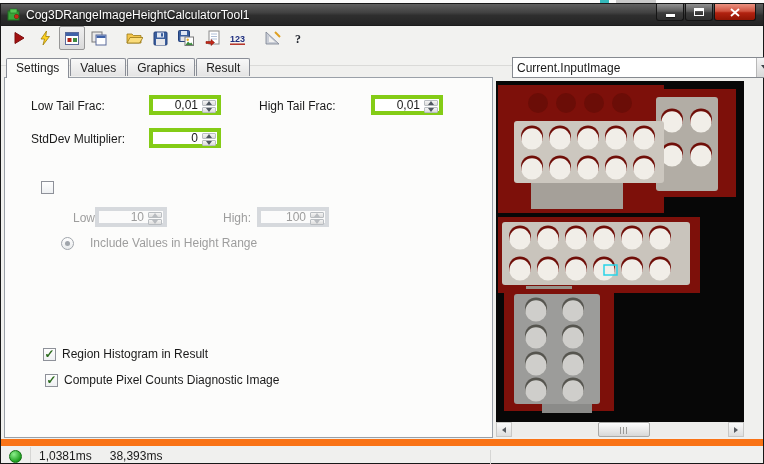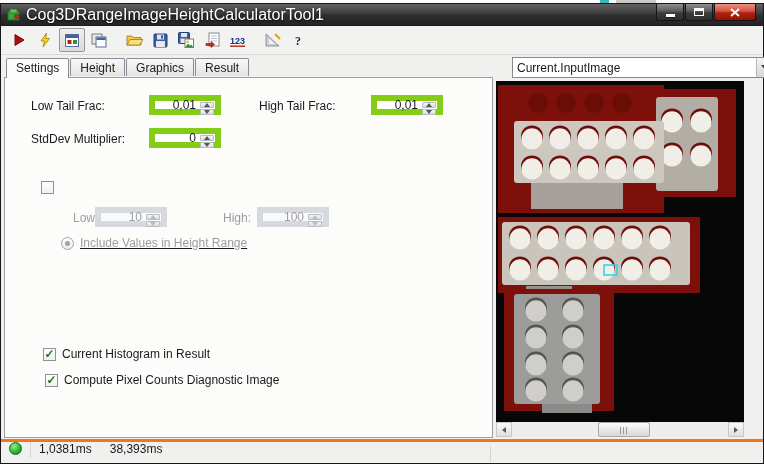--- a/index.html
+++ b/index.html
@@ -7,80 +7,80 @@
   .screen{position:relative;width:764px;height:464px;overflow:hidden;background:#fbfbfb;font-size:12px;color:#1a1a1a;}
   .desktop-strip{position:absolute;top:0;left:0;width:100%;height:3px;background:#fbfbfb;}
   .desktop-mark{position:absolute;left:600px;top:0;width:9px;height:3px;background:#35b8ba;}
   .desktop-mark2{position:absolute;left:616px;top:0;width:40px;height:3px;background:#c9c9c9;}
 
   .window{position:absolute;left:0;top:3px;width:764px;height:461px;background:#f0f0ee;border:1px solid #181818;}
 
   
   .titlebar{position:relative;height:22px;background:linear-gradient(180deg,#606060,#424242 40%,#2e2e2e 55%,#242424);display:flex;align-items:center;padding:0 5px;border-bottom:1px solid #1c1c1c;}
   .app-icon{width:15px;height:15px;display:flex;align-items:center;justify-content:center;}
-  .title-text{color:#fff;margin-left:5px;font-size:16px;white-space:nowrap;text-shadow:0 1px 2px rgba(0,0,0,.9);}
+  .title-text{color:#fff;margin-left:5px;font-size:12px;white-space:nowrap;text-shadow:0 1px 2px rgba(0,0,0,.9);}
   .winbtns{margin-left:auto;display:flex;gap:1px;align-self:flex-start;margin-right:2px;}
   .winbtn{width:28px;height:17px;border:1px solid #141414;border-top:none;border-radius:0 0 3px 3px;background:linear-gradient(180deg,#909090,#5a5a5a 45%,#3c3c3c 55%,#2e2e2e);display:flex;align-items:center;justify-content:center;}
   .winbtn.close{width:42px;background:linear-gradient(180deg,#ea9281,#d05340 45%,#b12210 55%,#901403);}
   .glyph-min{width:9px;height:3px;background:#fff;margin-top:7px;box-shadow:0 1px 1px rgba(0,0,0,.5);}
   .glyph-max{width:10px;height:8px;border:1px solid #fff;border-top:3px solid #fff;}
 
   
-  .toolbar{height:29px;background:#f2f2f0;border-bottom:1px solid #dadad8;display:flex;align-items:center;padding:11px 5px;}
+  .toolbar{height:40px;background:#f2f2f0;border-bottom:1px solid #dadad8;display:flex;padding:0 5px;}
   .tbtn{width:24px;height:24px;display:flex;align-items:center;justify-content:center;margin:0 1px;}
   .tbtn.gap{margin-left:10px;}
   .tbtn.pressed{border:1px solid #979797;background:linear-gradient(#f0f0f0,#dadada);border-radius:2px;width:26px;}
 
   
   .left-panel{position:absolute;left:3px;top:53px;width:489px;bottom:25px;}
   .tabs{display:flex;align-items:center;height:20px;padding-left:2px;position:relative;z-index:2;}
   .tab{height:18px;display:flex;align-items:center;padding:0 9px;background:linear-gradient(#f8f8f8,#e4e4e4);border:1px solid #8a8e97;border-bottom:none;border-radius:2px 2px 0 0;margin-right:1px;color:#222;}
   .tab.active{height:20px;background:#fcfcfb;margin-bottom:-1px;padding-bottom:1px;}
   .tabpage{position:absolute;left:0;top:20px;right:0;bottom:0;background:#fcfcfb;border:1px solid #9aa0a8;}
 
   .lbl{position:absolute;white-space:nowrap;line-height:14px;}
   .lbl.disabled{color:#9d9d9d;}
 
-  .spin{position:absolute;display:flex;width:72px;height:20px;border:6px solid #84cc16;background:#fff;}
+  .spin{position:absolute;display:flex;width:72px;height:20px;border:4px solid #84cc16;background:#fff;}
   .spin.disabled{border-color:#d6d9dd;background:#fbfbfb;}
   .spin-val{flex:1;display:flex;align-items:center;justify-content:flex-end;padding-right:4px;}
   .spin.disabled .spin-val{color:#9d9d9d;}
   .spin-btns{width:15px;display:flex;flex-direction:column;}
   .spin-b{flex:1;display:flex;align-items:center;justify-content:center;background:linear-gradient(#f5f5f5,#dcdcdc);border:1px solid #b9bdc1;margin:1px 1px 0 0;border-radius:1px;}
   .spin-b.down{margin-bottom:1px;}
   .arr-up{width:0;height:0;border-left:3px solid transparent;border-right:3px solid transparent;border-bottom:4px solid #4f5760;}
   .arr-down{width:0;height:0;border-left:3px solid transparent;border-right:3px solid transparent;border-top:4px solid #4f5760;}
   .spin.disabled .arr-up{border-bottom-color:#b9bcc0;}
   .spin.disabled .arr-down{border-top-color:#b9bcc0;}
 
   .checkrow{position:absolute;display:flex;align-items:center;gap:6px;white-space:nowrap;}
   .cb{width:13px;height:13px;border:1px solid #8e9199;background:linear-gradient(#fefefe,#eef0f2);display:flex;align-items:center;justify-content:center;}
   .cb.checked::after{content:"\2713";color:#2d6b1e;font-weight:bold;font-size:12px;margin-top:-1px;}
-  .radiorow{position:absolute;display:flex;align-items:center;gap:6px;white-space:nowrap;text-decoration:underline;}
+  .radiorow{position:absolute;display:flex;align-items:center;gap:16px;white-space:nowrap;}
   .radio{width:13px;height:13px;border:1px solid #a0a5ab;border-radius:50%;background:linear-gradient(#fefefe,#e9ebed);display:flex;align-items:center;justify-content:center;}
   .radio .dot{width:5px;height:5px;border-radius:50%;background:#a0a5ab;display:none;}
   .radio.selected .dot{display:block;}
 
   
   .right-panel{position:absolute;left:495px;top:53px;width:264px;bottom:26px;}
   .combo{position:absolute;left:16px;top:0;width:262px;height:21px;border:1px solid #868a90;background:#fff;display:flex;align-items:center;}
   .combo-text{flex:1;padding-left:4px;white-space:nowrap;overflow:hidden;}
   .combo-btn{width:17px;height:100%;border-left:1px solid #b8b8b8;background:linear-gradient(#f4f4f4,#d8d8d8);display:flex;align-items:center;justify-content:center;}
   .combo-arrow{width:0;height:0;border-left:4px solid transparent;border-right:4px solid transparent;border-top:5px solid #3a3f45;}
   .image-area{position:absolute;left:0;top:24px;width:248px;bottom:0;background:#070707;}
   .hscroll{position:absolute;left:0;bottom:0;width:248px;height:15px;background:#ededeb;display:flex;}
   .hs-btn{width:16px;height:15px;background:linear-gradient(#fafafa,#dedede);border:1px solid #c8c8c6;display:flex;align-items:center;justify-content:center;}
   .tri-left{width:0;height:0;border-top:3px solid transparent;border-bottom:3px solid transparent;border-right:4px solid #565a60;}
   .tri-right{width:0;height:0;border-top:3px solid transparent;border-bottom:3px solid transparent;border-left:4px solid #565a60;}
   .hs-track{flex:1;position:relative;}
   .hs-thumb{position:absolute;left:40%;width:24%;top:0;height:15px;background:linear-gradient(#fdfdfd,#d8d8d8);border:1px solid #a9a9a7;border-radius:2px;}
   .hs-thumb::after{content:"";position:absolute;left:50%;top:4px;width:7px;height:7px;margin-left:-4px;background:repeating-linear-gradient(90deg,#9a9a98 0 1px,transparent 1px 3px);}
 
   
-  .statusbar{position:absolute;left:0;bottom:0;width:100%;height:24px;background:#f0f0ee;border-top:3px solid #f97316;display:flex;align-items:flex-start;}
+  .statusbar{position:absolute;left:0;bottom:0;width:100%;height:24px;background:#f0f0ee;border-top:7px solid #f97316;display:flex;align-items:flex-end;}
   .status-light{width:13px;height:13px;border-radius:50%;background:radial-gradient(circle at 35% 30%,#8cf08c,#20a020 70%,#157015);border:1px solid #127012;margin-left:8px;}
   .status-sep{width:1px;height:16px;background:#d6d6d4;margin:0 8px;}
   .status-time{white-space:nowrap;}
   .status-time + .status-time{margin-left:18px;}
   .status-panel-sep{position:absolute;left:489px;top:4px;width:1px;height:16px;background:#d6d6d4;}
 </style>
 </head>
 <body>
 
 <div class="screen">
@@ -192,21 +192,21 @@
       <div class="tbtn">
         <svg width="12" height="15">
           <text x="2" y="12" font-size="12" font-weight="bold" fill="#22262e" font-family="Liberation Serif, serif">?</text>
         </svg>
       </div>
     </div>
 
     <div class="left-panel">
       <div class="tabs">
         <div class="tab active">Settings</div>
-        <div class="tab">Height</div>
+        <div class="tab">Values</div>
         <div class="tab">Graphics</div>
         <div class="tab">Result</div>
       </div>
       <div class="tabpage">
 
         <span class="lbl" style="left:26px;top:21px">Low Tail Frac:</span>
         <div class="spin" style="left:144px;top:17px">
           <span class="spin-val">0,01</span>
           <span class="spin-btns">
             <span class="spin-b">
@@ -274,21 +274,21 @@
 
         <div class="radiorow" style="left:56px;top:158px">
           <span class="radio selected">
               <span class="dot"></span>
             </span>
           <span class="lbl-inline lbl disabled" style="position:static">Include Values in Height Range</span>
         </div>
 
         <div class="checkrow" style="left:38px;top:269px">
           <span class="cb checked"></span>
-          <span>Current Histogram in Result</span>
+          <span>Region Histogram in Result</span>
         </div>
         <div class="checkrow" style="left:40px;top:295px">
           <span class="cb checked"></span>
           <span>Compute Pixel Counts Diagnostic Image</span>
         </div>
 
       </div>
     </div>
 
     <div class="right-panel">

